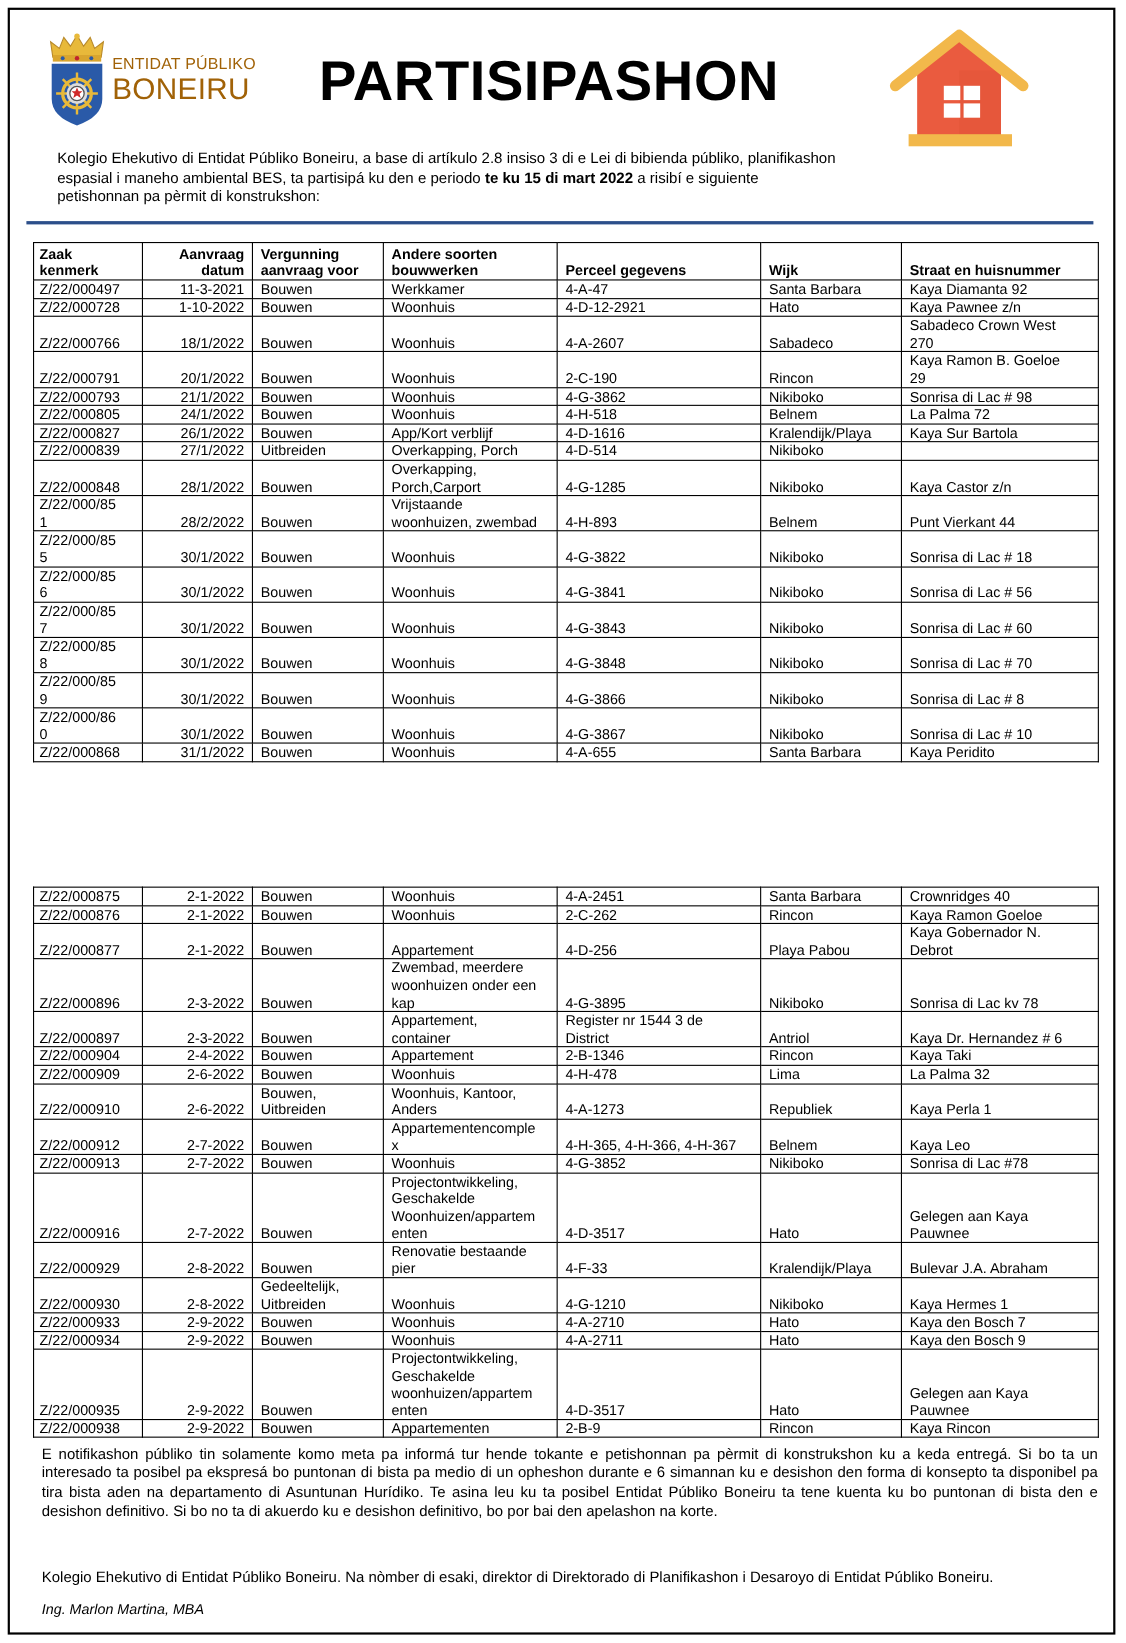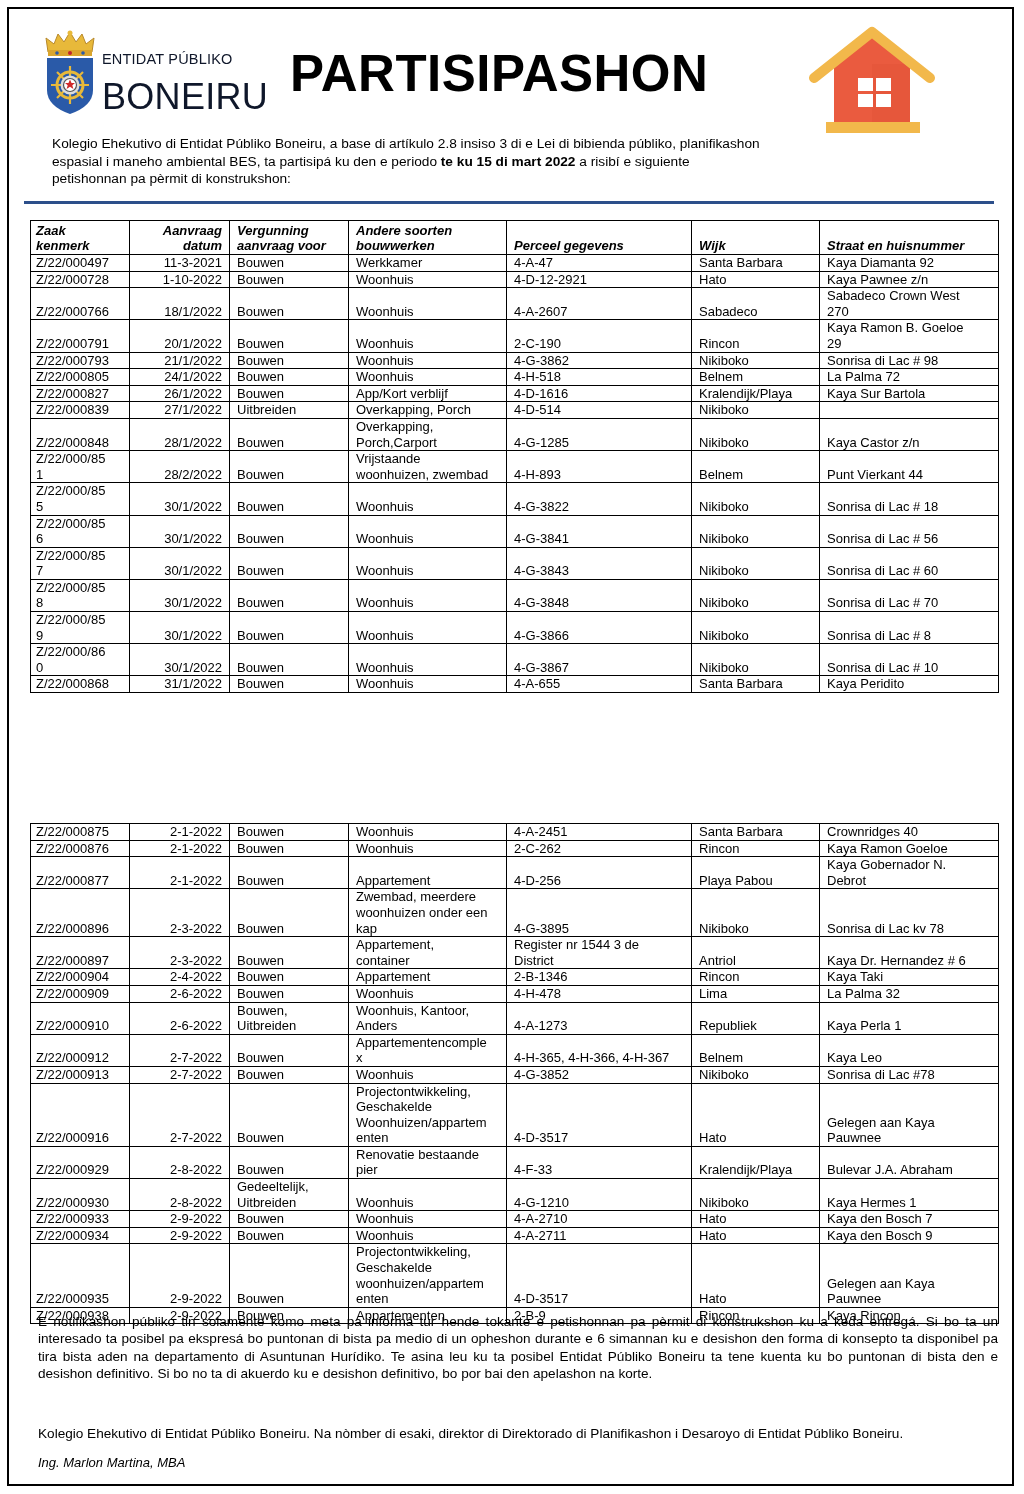--- a/index.html
+++ b/index.html
@@ -1,34 +1,34 @@
 <!DOCTYPE html>
 <html><head>
 <meta charset="utf-8">
 <style>
   html, body { margin: 0; padding: 0; background: #ffffff; }
   body { width: 1024px; height: 1494px; position: relative; font-family: "Liberation Sans", sans-serif; color: #000; }
   .page-frame { position: absolute; left: 7px; top: 7px; width: 1007px; height: 1479px; border: 2px solid #000; box-sizing: border-box; background:#fff; }
   .logo { position: absolute; left: 44px; top: 30px; width: 190px; height: 90px; }
   .logo .crest { position: absolute; left: 0; top: 0; width: 52px; height: 86px; }
-  .logo .logo-text { position: absolute; left: 58px; top: 22px; color: #0f172a; line-height: 1; }
+  .logo .logo-text { position: absolute; left: 58px; top: 22px; color: #a16207; line-height: 1; }
   .logo .line1 { font-size: 14.5px; letter-spacing: 0.2px; display:block; }
-  .logo .line2 { font-size: 36px; letter-spacing: 0.3px; display:block; margin-top: 12px; }
+  .logo .line2 { font-size: 27px; letter-spacing: 0.3px; display:block; margin-top: 1px; }
   .title { position: absolute; left: 290px; top: 48px; font-size: 51px; font-weight: bold; letter-spacing: 0.5px; line-height: 1; }
   .house { position: absolute; left: 808px; top: 26px; width: 128px; height: 110px; }
   .intro { position: absolute; left: 52px; top: 135px; width: 710px; font-size: 13.7px; line-height: 17.5px; }
   .intro b { font-weight: bold; }
   .divider { position: absolute; left: 24px; top: 201px; width: 970px; height: 3px; background: #2c4f8a; }
   table.permits { position: absolute; left: 30px; border-collapse: collapse; table-layout: fixed; width: 968px; font-size: 13px; }
   table.permits td, table.permits th { border: 1px solid #000; padding: 0 7px; vertical-align: bottom; line-height: 15.6px; font-weight: normal; text-align: left; overflow: hidden; }
-  table.permits th { font-weight: bold; font-style: italic; }
+  table.permits th { font-weight: bold; }
   table.permits td.c-date, table.permits th.c-date { text-align: right; }
   table.permits td.c-zaak, table.permits th.c-zaak { padding-left: 5px; }
   #table1 { top: 220px; }
-  #table2 { top: 823px; padding-left: 20px; }
+  #table2 { top: 806px; padding-left: 20px; }
   .notice { position: absolute; left: 38px; top: 1313px; width: 960px; font-size: 13.6px; line-height: 17.4px; text-align: justify; }
   .closing { position: absolute; left: 38px; top: 1401px; width: 960px; font-size: 13.6px; line-height: 17.4px; text-align: justify; margin-top: 24px; }
   .signature { position: absolute; left: 38px; top: 1454px; font-size: 13px; line-height: 17px; font-style: italic; }
   .pre { white-space: pre-line; }
 </style>
 </head>
 <body>
 
 <div class="page-frame"></div>
 

